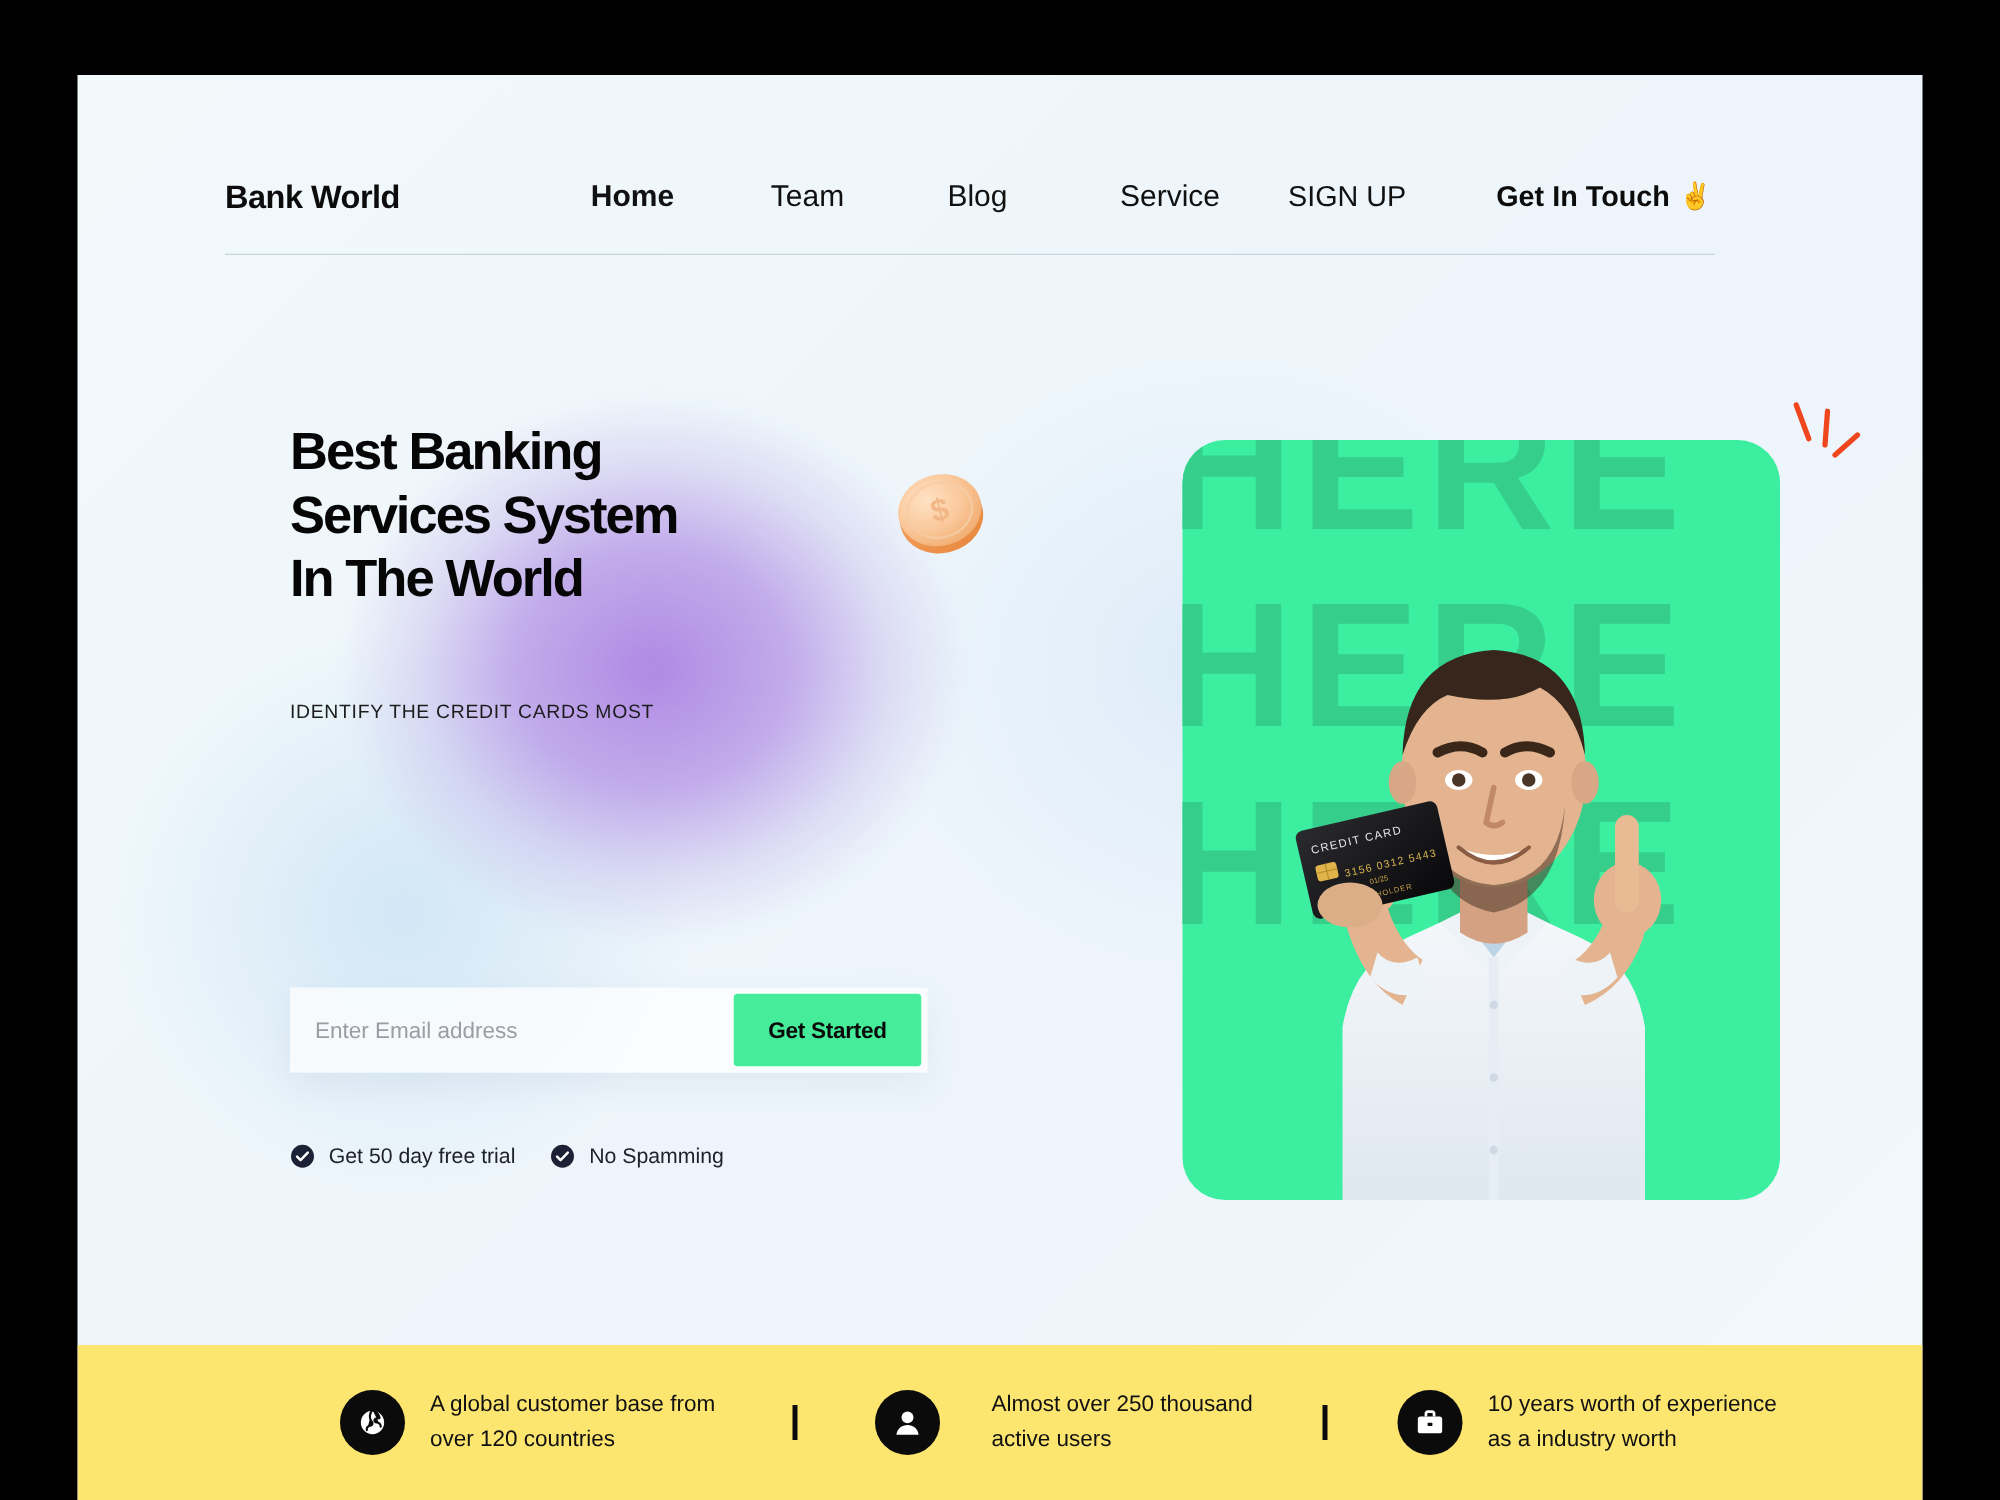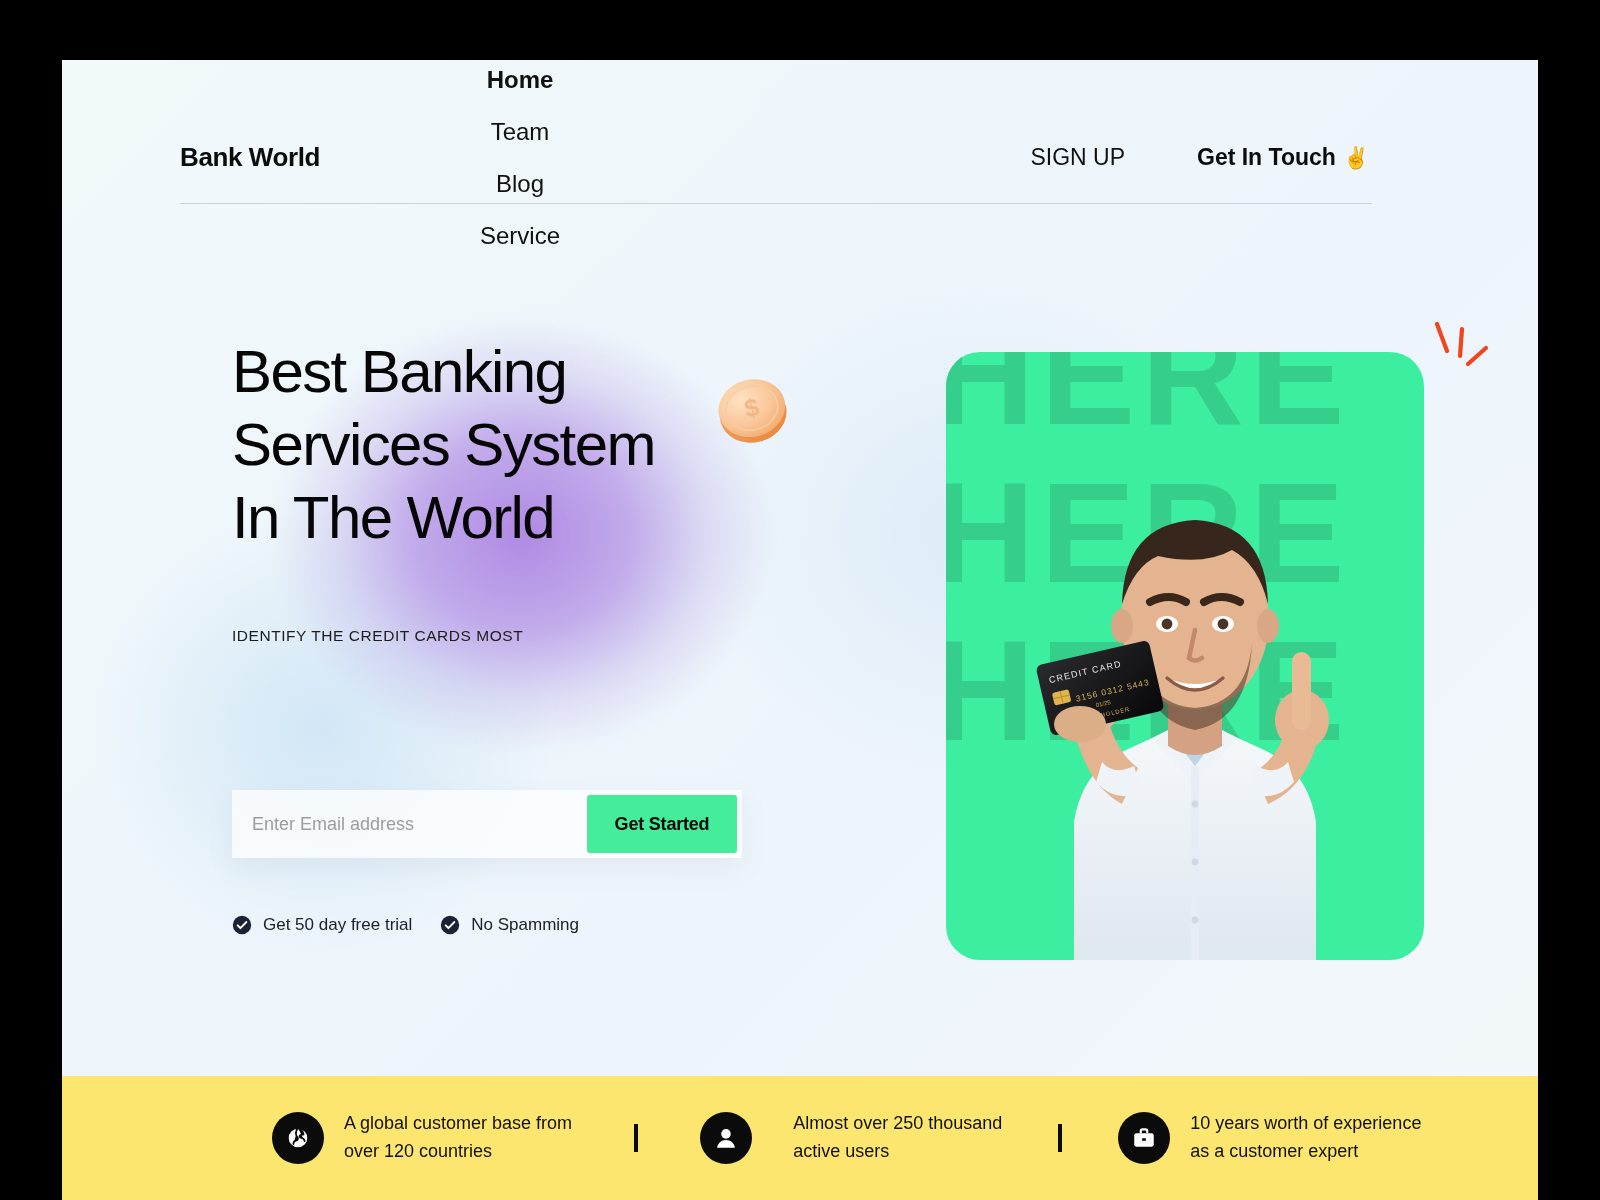--- a/index.html
+++ b/index.html
@@ -42,21 +42,21 @@
   .nav{
     position:absolute; left:118px; top:52px; width:1192px; height:92px;
     display:flex; align-items:center;
     border-bottom:1px solid #c9d4da;
   }
   .brand{
     font-size:26px; font-weight:700; color:#0c0c0c; letter-spacing:-.4px;
     white-space:nowrap;
   }
   .nav-links{
-    display:flex; align-items:center; gap:16px; margin-left:116px;flex-direction:column;
+    display:flex; align-items:center; gap:4px; margin-left:116px;
   }
   .nav-link{
     font-size:24px; color:#111; text-decoration:none; white-space:nowrap;
     padding:4px 0;
   }
   .nav-link.w1{ width:140px; text-align:center; font-weight:700; }
   .nav-link.w2{ width:132px; text-align:center; }
   .nav-link.w3{ width:132px; text-align:center; }
   .nav-link.w4{ width:168px; text-align:center; }
   .nav-right{
@@ -66,21 +66,21 @@
   .signup{ font-size:23px; color:#111; text-decoration:none; white-space:nowrap; }
   .touch{
     font-size:23px; font-weight:700; color:#0c0c0c; text-decoration:none;
     white-space:nowrap; display:flex; align-items:center; gap:8px;
   }
   .touch .emo{ font-size:21px; line-height:1; }
 
   
   .hero-left{ position:absolute; left:170px; top:275px; width:620px; }
   .headline{
-    font-size:60px; line-height:1.22; font-weight:400; color:#060606;
+    font-size:42px; line-height:1.22; font-weight:700; color:#060606;
     letter-spacing:-1.6px; position:relative; z-index:3;
   }
   .sub{
     margin-top:64px; font-size:15.5px; line-height:2.15; letter-spacing:.55px;
     color:#1c1c1c; font-weight:400; position:relative; z-index:3;
   }
 
   
   .coin{
     position:absolute; left:648px; top:307px; width:84px; height:84px; z-index:4;
@@ -369,18 +369,18 @@
     <div class="stat s3">
       <div class="bubble">
         <svg viewBox="0 0 24 24" width="26" height="26">
           <rect x="3" y="7.6" width="18" height="12.4" rx="2" fill="#fff"></rect>
           <path d="M9 7.6V5.6a1.6 1.6 0 0 1 1.6-1.6h2.8A1.6 1.6 0 0 1 15 5.6v2" fill="none" stroke="#fff" stroke-width="2"></path>
           <rect x="10.2" y="12.2" width="3.6" height="2.4" rx=".6" fill="#0b0b0b"></rect>
         </svg>
       </div>
       <div class="txt">
         <div>10 years worth of experience</div>
-        <div>as a customer expert</div>
+        <div>as a industry worth</div>
       </div>
     </div>
 
   </div>
 </div>
 
 </body></html>

